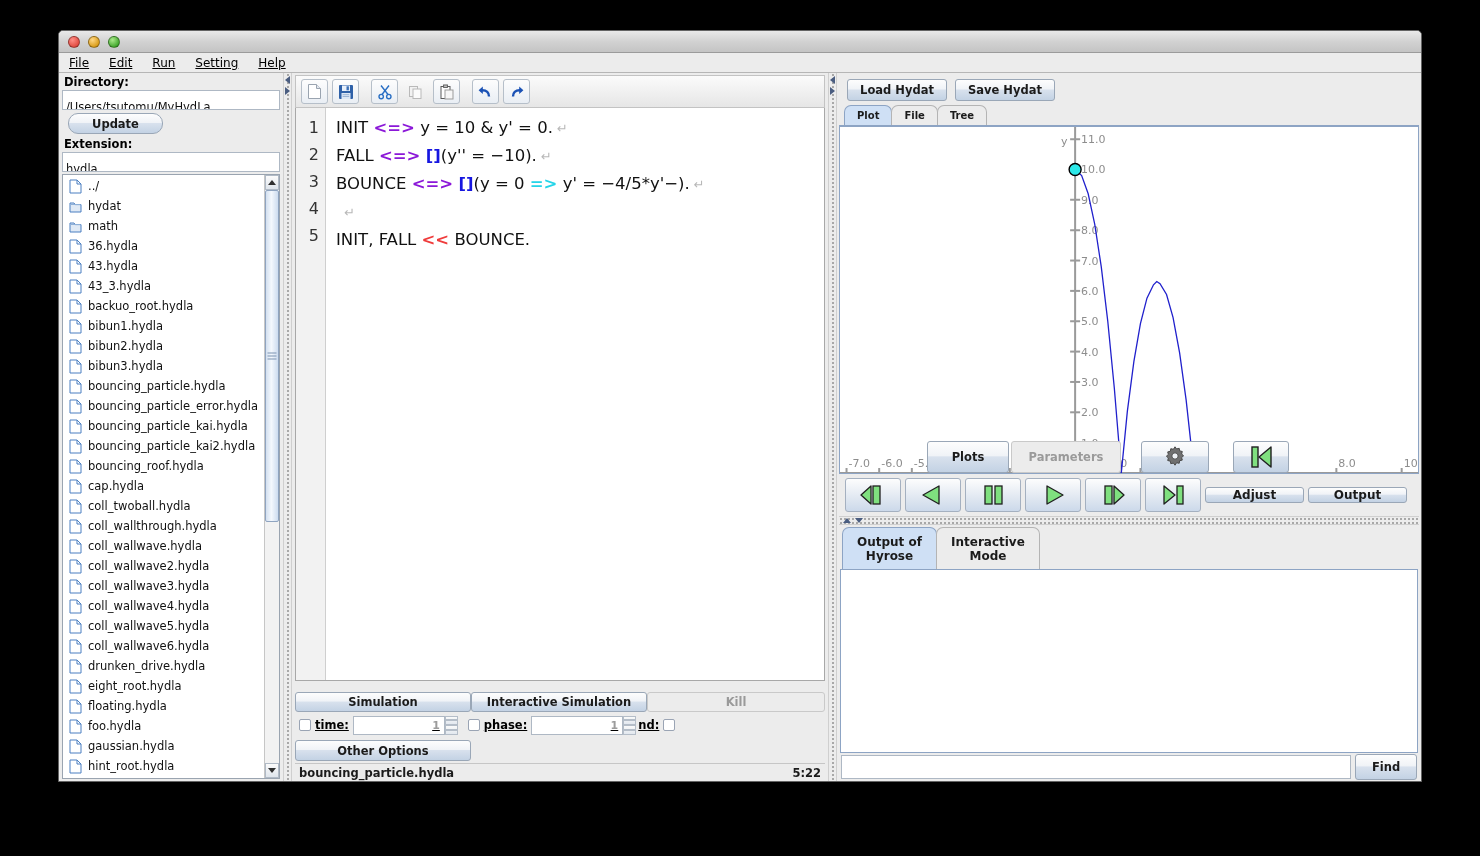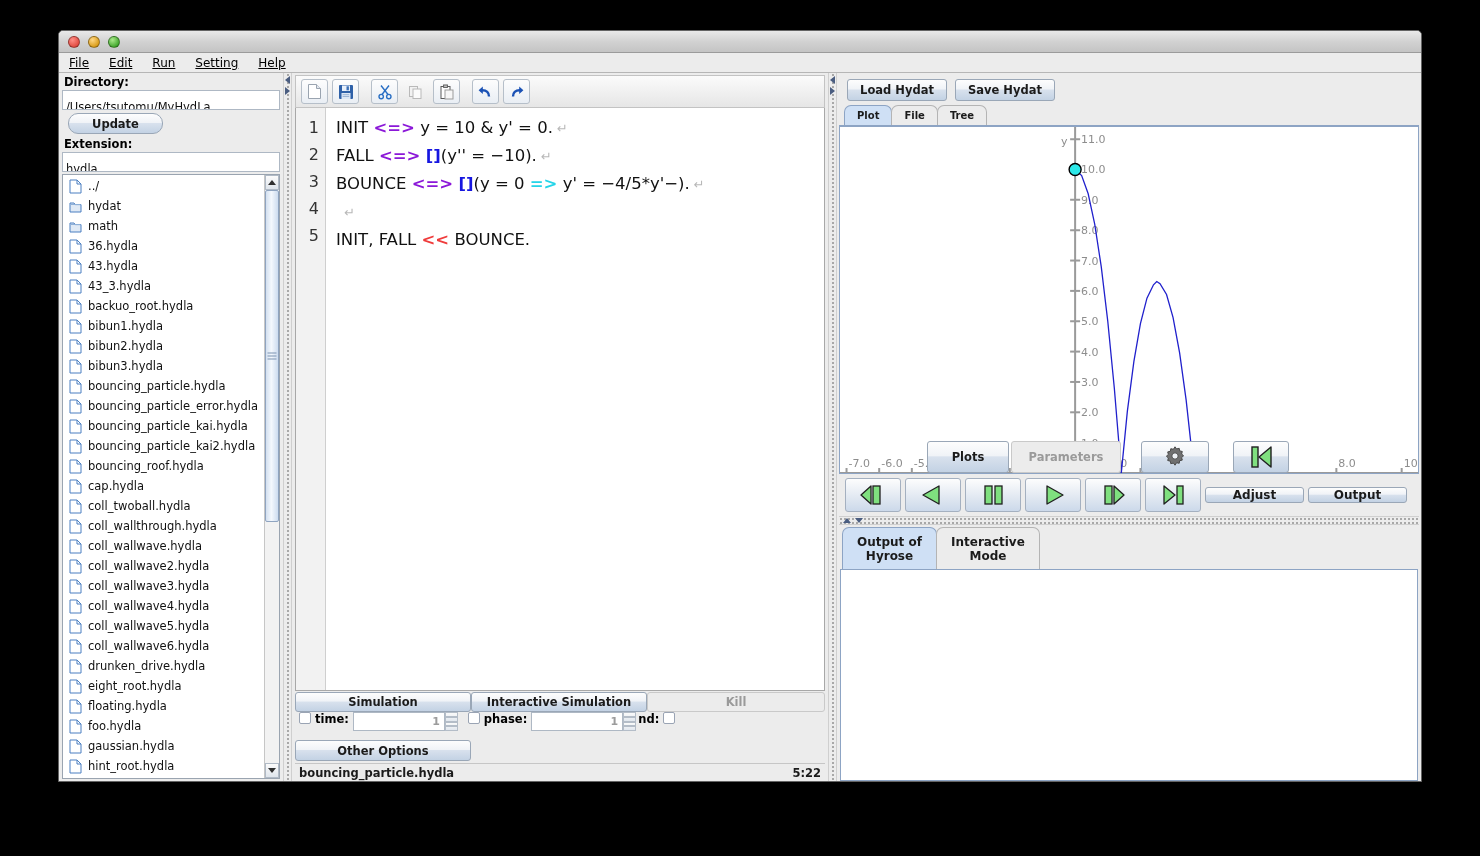--- a/index.html
+++ b/index.html
@@ -160,27 +160,27 @@
   }
   .gutter div { font-size: 16px; color: #333; line-height: 27px; padding-right: 6px; font-family: "DejaVu Sans", sans-serif; }
   .code { flex: 1; padding: 6px 0 0 10px; }
   .cline { font-size: 16.5px; line-height: 27px; color: #111; white-space: pre; }
   .k-eq  { color: #8b18d8; font-weight: bold; }
   .k-box { color: #1616e0; font-weight: bold; }
   .k-imp { color: #25d4e8; font-weight: bold; }
   .k-ll  { color: #ef3b3b; font-weight: bold; }
   .pilcrow { color: #b8b8b8; font-size: 13px; }
 
-  .simbar { flex: none; padding-top: 1px; }
+  .simbar { flex: none; padding-top: 11px; }
   .simrow1 { display: flex; }
   .simrow1 .btn { height: 20px; }
   .sim-btn  { width: 176px; }
   .isim-btn { width: 176px; }
   .kill-btn { flex: 1; }
-  .simrow2 { display: flex; align-items: flex-start; height: 26px; font-size: 11.5px; font-weight: bold; }
+  .simrow2 { display: flex; align-items: center; height: 26px; font-size: 11.5px; font-weight: bold; text-decoration: underline; }
   .cbx {
     width: 12px; height: 12px; background: #fff;
     border: 1px solid #9aa4b4; border-radius: 2px; margin: 0 4px 0 4px; flex: none;
   }
   .spin { display: flex; height: 19px; margin-left: 4px; }
   .spin-inp {
     width: 92px; background: #fff; border: 1px solid #aeb8c4;
     font-size: 11px; color: #9c9c9c; text-align: right;
     padding-right: 4px; line-height: 17px;
   }
@@ -774,17 +774,21 @@
       <div class="out-section">
         <div class="otabstrip">
           <div class="otab active">
             <div><span>Output of</span><br><span>Hyrose</span></div>
           </div>
           <div class="otab">
             <div><span>Interactive</span><br><span>Mode</span></div>
           </div>
         </div>
         <div class="out-box"></div>
+        <div class="find-row">
+          <div class="find-inp"></div>
+          <div class="btn find-btn">Find</div>
+        </div>
       </div>
 
     </div>
   </div>
 </div>
 
 </body></html>

